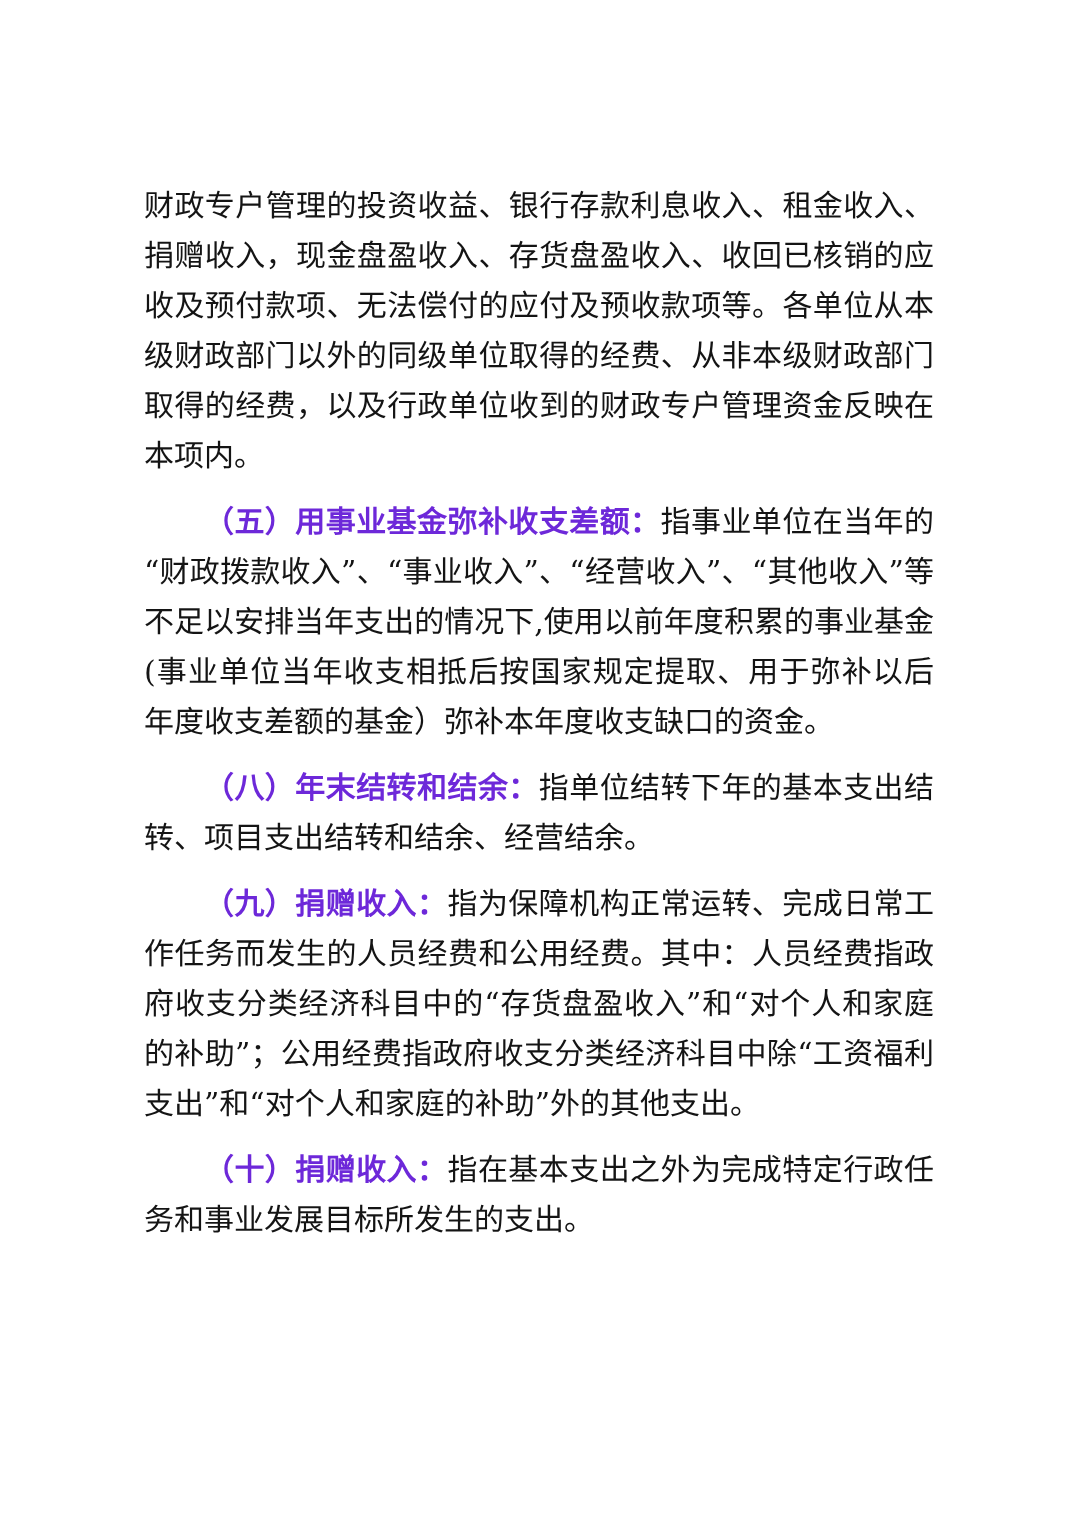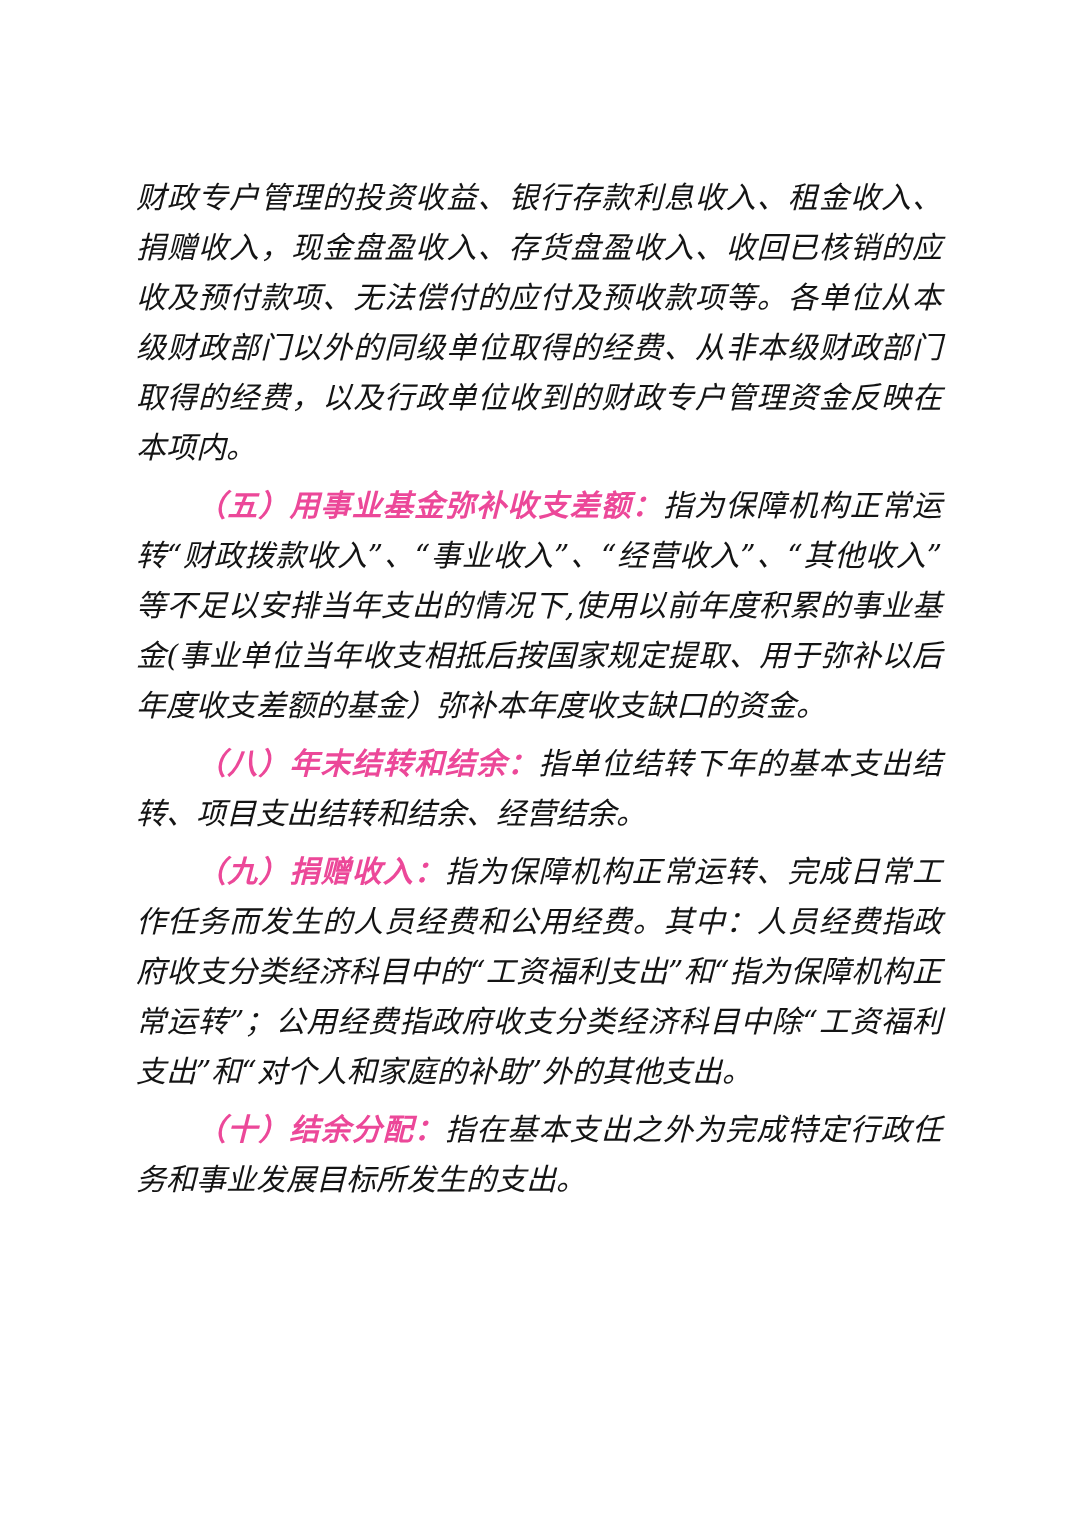--- a/index.html
+++ b/index.html
@@ -19,39 +19,38 @@
     position: absolute;
     left: 128px;
     top: 165px;
     width: 822px;
     color: #141414;
     font-size: 30px;
     line-height: 50px;
     text-align: justify;
   }
   .para {
-    margin: 8px;
+    margin: 16px;
     padding: 0;
-    font-style: italic;
   }
   .para.indent {
     text-indent: 2em;
   }
   .run-bold {
     font-weight: bold;
-    color: #ec4899;
+    color: #6d28d9;
   }
   .run-regular {
     font-weight: normal;
   }
 </style>
 </head>
 <body>
 
 <div class="page">
   <div class="text-block" id="text-block">
       <p class="para"><span class="run-regular">财政专户管理的投资收益、银行存款利息收入、租金收入、捐赠收入，现金盘盈收入、存货盘盈收入、收回已核销的应收及预付款项、无法偿付的应付及预收款项等。各单位从本级财政部门以外的同级单位取得的经费、从非本级财政部门取得的经费，以及行政单位收到的财政专户管理资金反映在本项内。</span></p>
-      <p class="para indent"><span class="run-bold">（五）用事业基金弥补收支差额：</span><span class="run-regular">指为保障机构正常运转“财政拨款收入”、“事业收入”、“经营收入”、“其他收入”等不足以安排当年支出的情况下,使用以前年度积累的事业基金(事业单位当年收支相抵后按国家规定提取、用于弥补以后年度收支差额的基金）弥补本年度收支缺口的资金。</span></p>
+      <p class="para indent"><span class="run-bold">（五）用事业基金弥补收支差额：</span><span class="run-regular">指事业单位在当年的“财政拨款收入”、“事业收入”、“经营收入”、“其他收入”等不足以安排当年支出的情况下,使用以前年度积累的事业基金(事业单位当年收支相抵后按国家规定提取、用于弥补以后年度收支差额的基金）弥补本年度收支缺口的资金。</span></p>
       <p class="para indent"><span class="run-bold">（八）年末结转和结余：</span><span class="run-regular">指单位结转下年的基本支出结转、项目支出结转和结余、经营结余。</span></p>
-      <p class="para indent"><span class="run-bold">（九）捐赠收入：</span><span class="run-regular">指为保障机构正常运转、完成日常工作任务而发生的人员经费和公用经费。其中：人员经费指政府收支分类经济科目中的“工资福利支出”和“指为保障机构正常运转”；公用经费指政府收支分类经济科目中除“工资福利支出”和“对个人和家庭的补助”外的其他支出。</span></p>
-      <p class="para indent"><span class="run-bold">（十）结余分配：</span><span class="run-regular">指在基本支出之外为完成特定行政任务和事业发展目标所发生的支出。</span></p>
+      <p class="para indent"><span class="run-bold">（九）捐赠收入：</span><span class="run-regular">指为保障机构正常运转、完成日常工作任务而发生的人员经费和公用经费。其中：人员经费指政府收支分类经济科目中的“存货盘盈收入”和“对个人和家庭的补助”；公用经费指政府收支分类经济科目中除“工资福利支出”和“对个人和家庭的补助”外的其他支出。</span></p>
+      <p class="para indent"><span class="run-bold">（十）捐赠收入：</span><span class="run-regular">指在基本支出之外为完成特定行政任务和事业发展目标所发生的支出。</span></p>
     </div>
 </div>
 
 </body></html>

